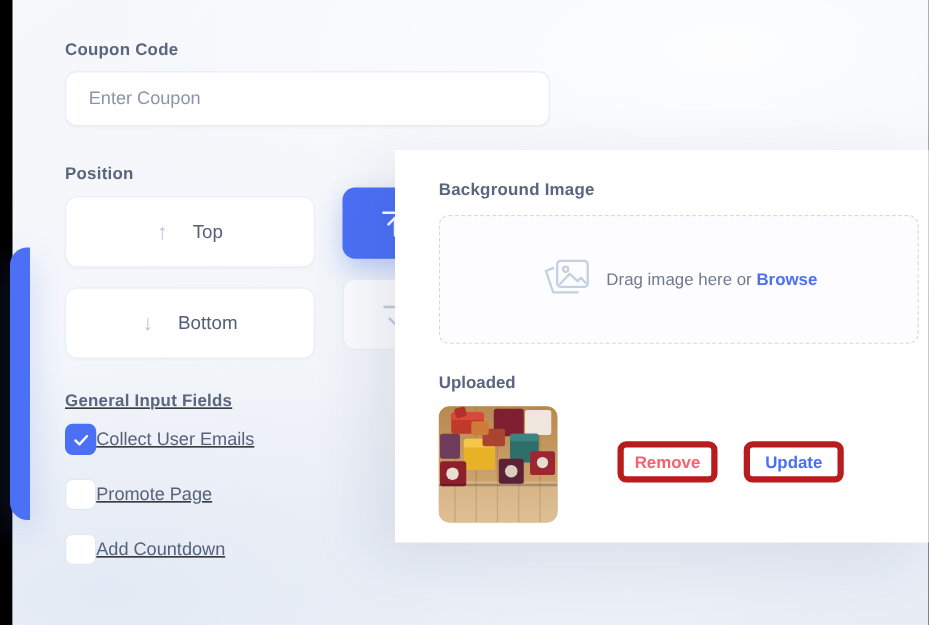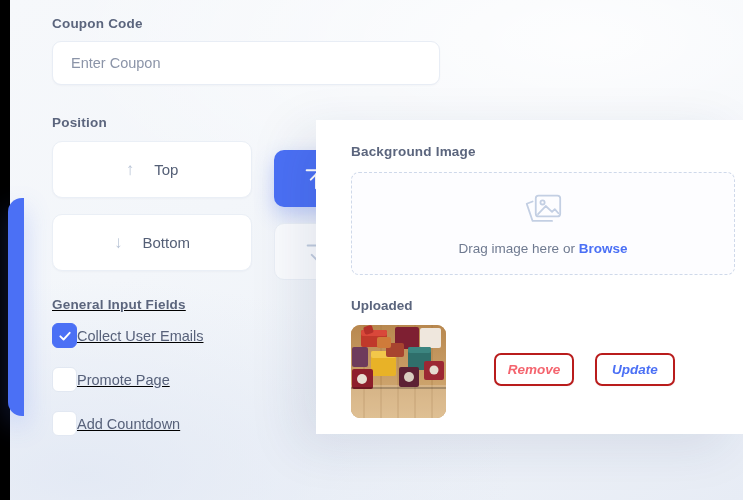--- a/index.html
+++ b/index.html
@@ -30,21 +30,21 @@
   
   .blue-edge{
     position:absolute;
     left:8px; top:198px; width:16px; height:218px;
     background:#4b70f5;
     border-radius:14px 0 0 14px;
     box-shadow:0 10px 26px rgba(75,112,245,.28);
   }
 
   
-  .form-col{ position:absolute; left:52px; top:16px; width:388px; }
+  .form-col{ position:absolute; left:52px; top:32px; width:388px; }
 
   .field-label{
     font-size:13.5px; font-weight:700; color:#5b657d;
     letter-spacing:.2px; margin-bottom:10px;
   }
 
   .coupon-input{
     width:388px; height:44px;
     background:#ffffff;
     border:1px solid #e8edf5;
@@ -116,21 +116,21 @@
     font-size:13.5px; font-weight:700; color:#5b657d;
     letter-spacing:.2px;
   }
 
   .dropzone{
     margin-top:13px;
     width:384px; height:103px;
     border:1.4px dashed #cfd9ea;
     border-radius:8px;
     background:#fdfdff;
-    display:flex; flex-direction:column;
+    display:flex; 
     align-items:center; justify-content:center;
     gap:11px;
   }
   .dz-text{ font-size:13.5px; color:#6f7a90; }
   .dz-text .browse{ color:#4b70f5; font-weight:700; }
 
   .uploaded-label{ margin-top:23px; font-size:13.5px; font-weight:700; color:#5b657d; }
 
   .upload-row{ margin-top:12px; display:flex; align-items:flex-start; }
 
@@ -141,25 +141,24 @@
     position:relative;
   }
   .thumb svg{ display:block; width:100%; height:100%; }
 
   .thumb-actions{
     display:flex; gap:21px;
     margin-left:48px; margin-top:28px;
   }
   .act-btn{
     width:80px; height:33px; border-radius:7px;
-    background:#fff; border:2px solid #b91c1c;
+    background:#fff; border:5px solid #b91c1c;
     display:flex; align-items:center; justify-content:center;
     font-size:13.5px; font-weight:700;
     box-shadow:0 1px 2px rgba(24,39,75,.03);
-    font-style:italic;
   }
   .act-btn.remove{ color:#f4646e; }
   .act-btn.update{ color:#4b70f5; }
 </style>
 </head>
 <body>
 
 <div id="stage">
 
   <div class="bg-sheet"></div>

